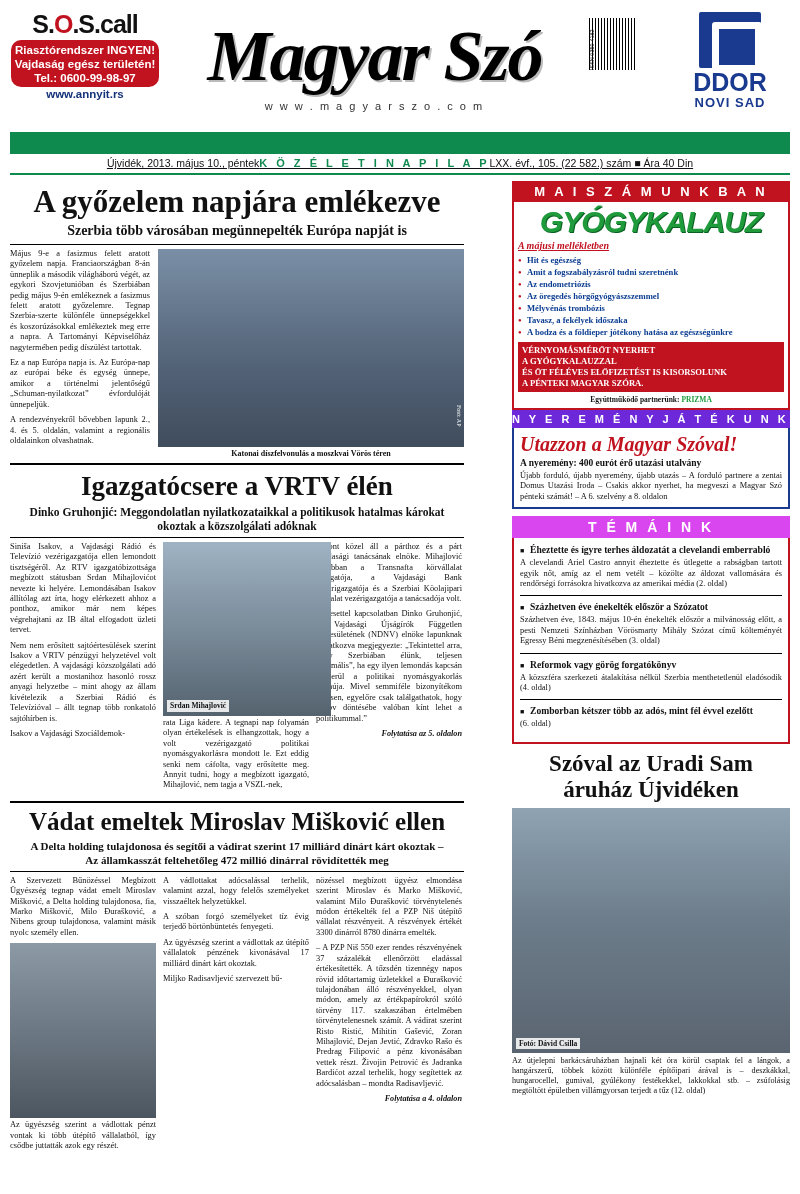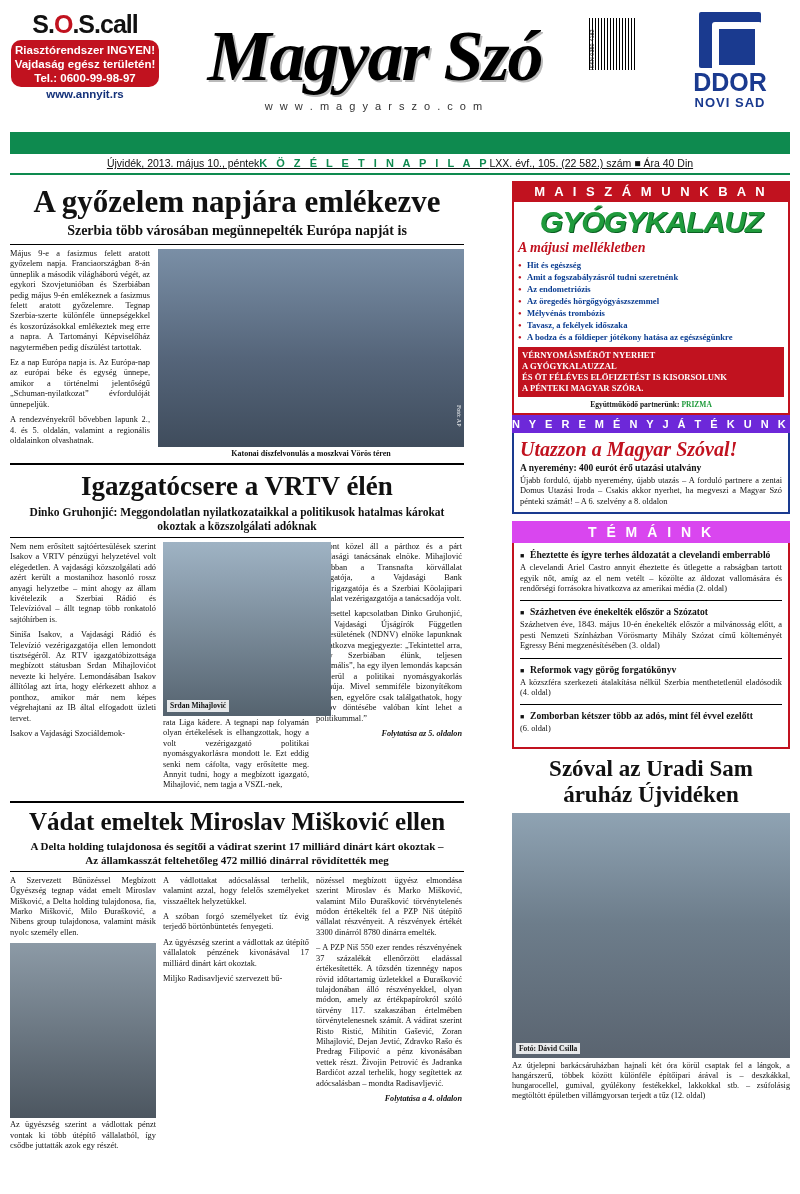--- a/index.html
+++ b/index.html
@@ -72,21 +72,21 @@
 
   .headline3 { font-size:25px; font-weight:bold; text-align:center; margin:4px 0 3px; }
   .sub3 { font-size:11px; font-weight:bold; text-align:center; line-height:14px; margin-bottom:4px;}
 
   
   .mai-bar { background:#c1121f; color:#fff; text-align:center; font-family:"Liberation Sans", sans-serif;
              font-weight:bold; font-size:13px; letter-spacing:3px; padding:3px 0; }
   .gy-box { border:2px solid #c1121f; border-top:0; padding:4px; position:relative; background:#fff; }
   .gy-title { font-family:"Liberation Sans", sans-serif; font-weight:bold; font-style:italic; font-size:30px;
               color:#1f9b3c; letter-spacing:-1px; text-align:center; line-height:32px; text-shadow:1px 1px 0 #0a5f22;}
-  .gy-sub { color:#c1121f; font-style:italic; font-weight:bold; font-size:14px; margin:2px 0 3px;}
+  .gy-sub { color:#c1121f; font-style:italic; font-weight:bold; font-size:10px; margin:2px 0 3px;text-decoration:underline;}
   .gy-list { list-style:none; margin:0; padding:0; font-size:8.6px; color:#0b3d91; font-weight:bold; line-height:12px;}
   .gy-list li { padding-left:9px; position:relative; }
   .gy-list li:before{ content:"●"; position:absolute; left:0; top:0; font-size:6px; color:#c1121f; }
   .gy-red { background:#c1121f; color:#fff; font-weight:bold; font-size:8.6px; line-height:11px; padding:3px 4px; margin-top:4px;}
   .gy-foot { font-size:7.5px; font-weight:bold; text-align:center; margin-top:3px;}
 
   .nyer-bar { background:#6d28d9; color:#fff; text-align:left; font-family:"Liberation Sans", sans-serif;
               font-weight:bold; font-size:11px; letter-spacing:3px; padding:3px 0; }
   .nyer-box { border:2px solid #1a3a8f; border-top:0; padding:5px 6px; }
   .nyer-title { color:#c1121f; font-weight:bold; font-style:italic; font-size:20px; line-height:22px; }
@@ -181,22 +181,22 @@
       </div>
 
       <hr class="thick">
 
       <div class="headline2">Igazgatócsere a VRTV élén</div>
       <div class="sub2">Dinko Gruhonjić: Meggondolatlan nyilatkozataikkal a politikusok hatalmas károkat okoztak a közszolgálati adóknak</div>
       <hr class="thin">
 
       <div class="cols3">
         <div class="col">
+          <p>Siniša Isakov, a Vajdasági Rádió és Televízió vezérigazgatója ellen lemondott tisztségéről. Az RTV igazgatóbizottsága megbízott státusban Srdan Mihajlovićot nevezte ki helyére. Lemondásában Isakov állítólag azt írta, hogy elérkezett ahhoz a ponthoz, amikor már nem képes végrehajtani az IB által elfogadott üzleti tervet.</p>
           <p>Nem nem erősített sajtóértesülések szerint Isakov a VRTV pénzügyi helyzetével volt elégedetlen. A vajdasági közszolgálati adó azért került a mostanihoz hasonló rossz anyagi helyzetbe – mint ahogy az állam kivételezik a Szerbiai Rádió és Televízióval – állt tegnap több ronkatoló sajtóhírben is.</p>
-          <p>Siniša Isakov, a Vajdasági Rádió és Televízió vezérigazgatója ellen lemondott tisztségéről. Az RTV igazgatóbizottsága megbízott státusban Srdan Mihajlovićot nevezte ki helyére. Lemondásában Isakov állítólag azt írta, hogy elérkezett ahhoz a ponthoz, amikor már nem képes végrehajtani az IB által elfogadott üzleti tervet.</p>
           <p>Isakov a Vajdasági Szociáldemok-</p>
         </div>
         <div class="col">
           <div class="ph-man">
             <div class="ph-label">Srdan Mihajlović</div>
           </div>
           <p>rata Liga kádere. A tegnapi nap folyamán olyan értékelések is elhangzottak, hogy a volt vezérigazgató politikai nyomásgyakorlásra mondott le. Ezt eddig senki nem cáfolta, vagy erősítette meg. Annyit tudni, hogy a megbízott igazgató, Mihajlović, nem tagja a VSZL-nek,</p>
         </div>
         <div class="col">
           <p>visront közel áll a párthoz és a párt gazdasági tanácsának elnöke. Mihajlović korábban a Transnafta körvállalat igazgatója, a Vajdasági Bank vezérigazgatója és a Szerbiai Köolajipari Vállalat vezérigazgatója a tanácsadója volt.</p>

